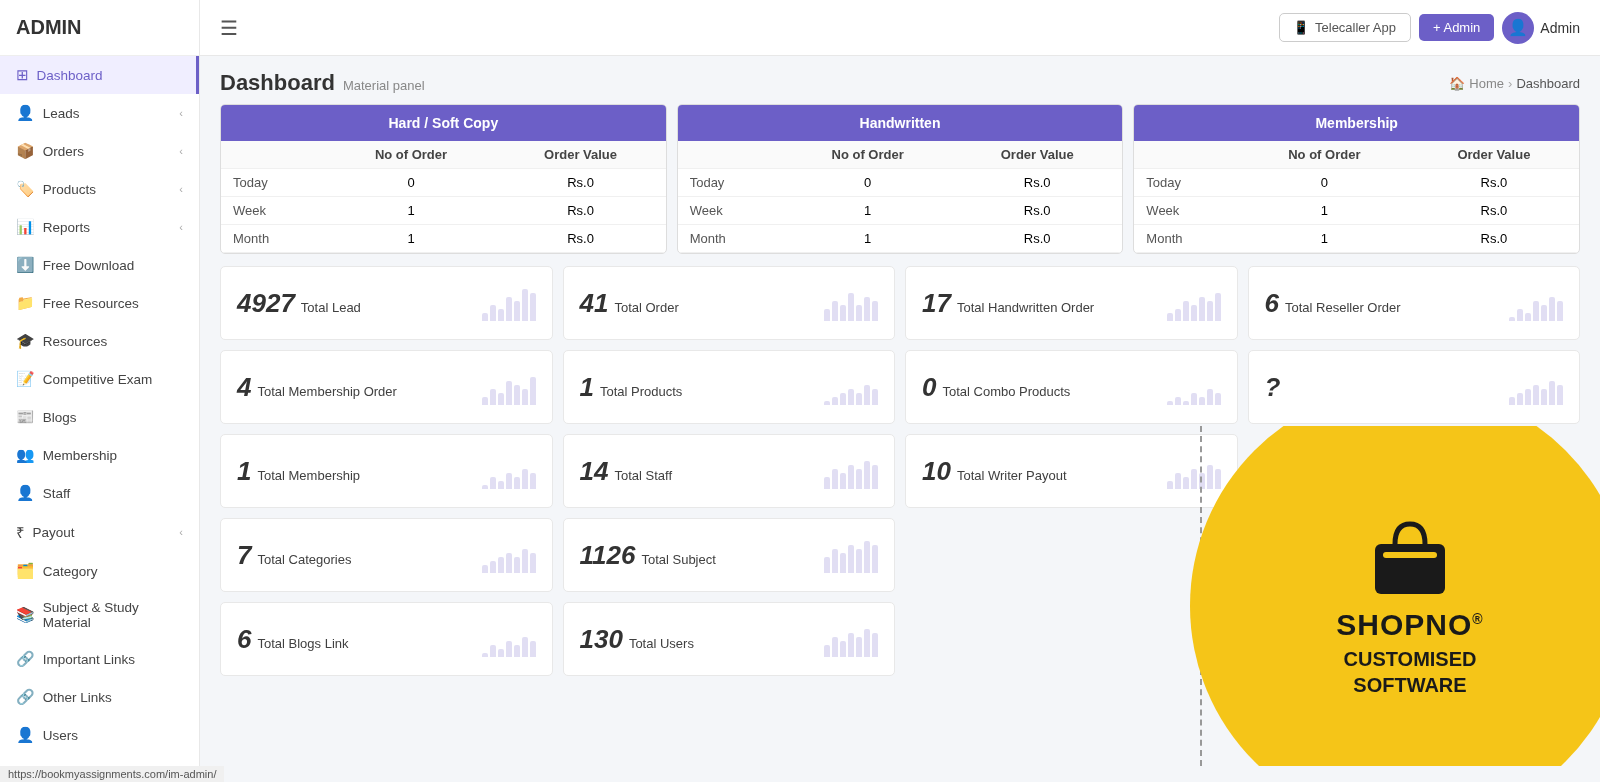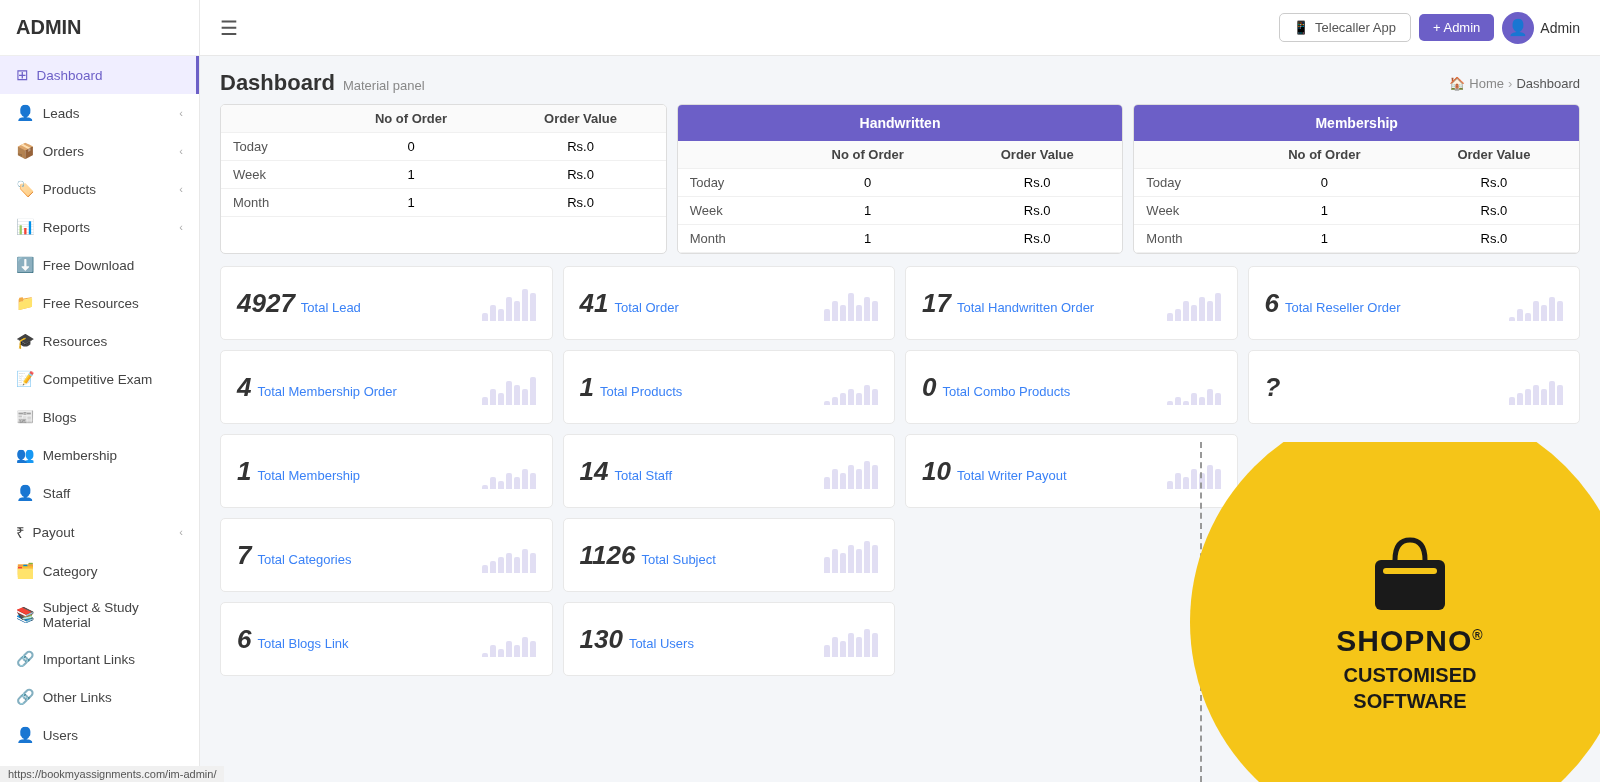--- a/index.html
+++ b/index.html
@@ -113,21 +113,21 @@
       background: #fff;
       border: 1px solid #e8e8e8;
       border-radius: 5px;
       padding: 18px 16px;
       display: flex;
       align-items: center;
       justify-content: space-between;
       position: relative;
     }
     .metric-value { font-size: 26px; font-weight: 700; color: #333; font-style: italic; }
-    .metric-label { font-size: 13px; color: #3b82f6; margin-left: 6px; }
+    .metric-label { font-size: 13px; color: #404040; margin-left: 6px; }
     .metric-left { display: flex; align-items: baseline; }
     .metric-icon { opacity: 0.2; }
     .bar-chart-icon { display: flex; align-items: flex-end; gap: 2px; height: 36px; }
     .bar { width: 6px; background: #6c5fc7; border-radius: 2px 2px 0 0; }
 
     
     .shopno-overlay {
       position: absolute;
       bottom: 0;
       right: 0;
@@ -280,20 +280,21 @@
       <div class="breadcrumb">
         <span>🏠</span>
         <span>Home</span>
         <span class="sep">›</span>
         <span class="current">Dashboard</span>
       </div>
     </div>
 
     <div class="stats-tables" id="stats-tables-container">
         <div class="stats-table-card">
+    <div class="stats-table-header">Hard / Soft Copy</div>
     <div class="stats-table">
       <table>
         <tbody>
                 <tr>
           <th></th>
           <th>No of Order</th>
           <th>Order Value</th>
         </tr>
 
     <tr>
@@ -627,21 +628,21 @@
             <div class="bar" style="height:20px;"></div>
             <div class="bar" style="height:28px;"></div>
             <div class="bar" style="height:24px;"></div>
     </div>
   </div>
         <div class="metric-card" style="visibility: hidden;"></div>
       </div>
   </div>
 </div>
 
-<div class="shopno-overlay" style="position:fixed; bottom:0; right:0; width:520px; height:340px; pointer-events:none; z-index:100; overflow:hidden;">
+<div class="shopno-overlay" style="position:fixed; bottom:16px; right:0; width:520px; height:340px; pointer-events:none; z-index:100; overflow:hidden;">
   <div style="position:absolute; top:0; left:120px; bottom:0; width:2px; border-right:2px dashed #999;"></div>
   <div class="shopno-circle" style="position:absolute; bottom:-60px; right:-30px; width:440px; height:440px; background:#f5c518; border-radius:50%; display:flex; flex-direction:column; align-items:center; justify-content:center;">
 
     <svg width="90" height="90" viewBox="0 0 90 90">
       <rect x="10" y="30" width="70" height="50" rx="6" ry="6" fill="#1a1a1a"></rect>
       <path d="M30 30 Q30 10 45 10 Q60 10 60 30" stroke="#1a1a1a" stroke-width="5" fill="none"></path>
       <rect x="18" y="38" width="54" height="6" rx="3" fill="#f5c518"></rect>
       <polygon points="35,30 55,30 58,36 32,36" fill="#1a1a1a"></polygon>
     </svg>
     <div style="font-size:30px; font-weight:900; color:#1a1a1a; letter-spacing:1px; margin-top:4px;">SHOPNO<sup style="font-size:14px;">®</sup></div>

